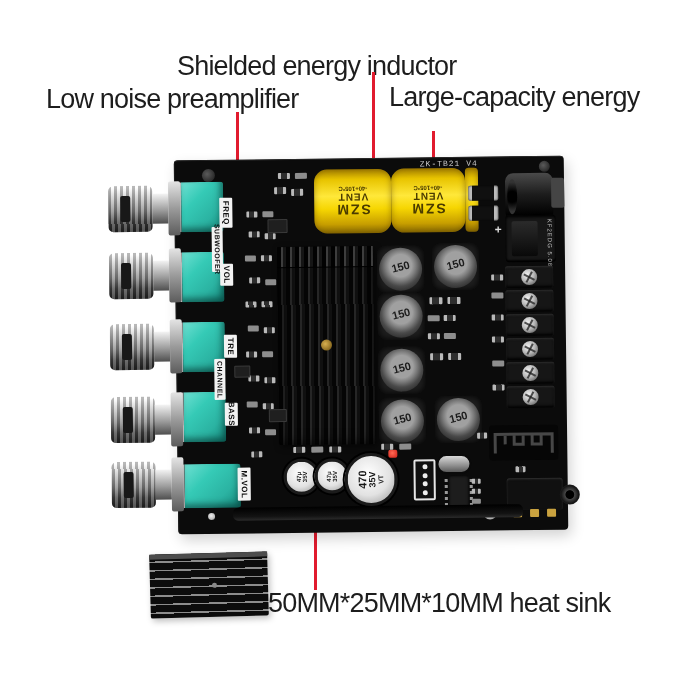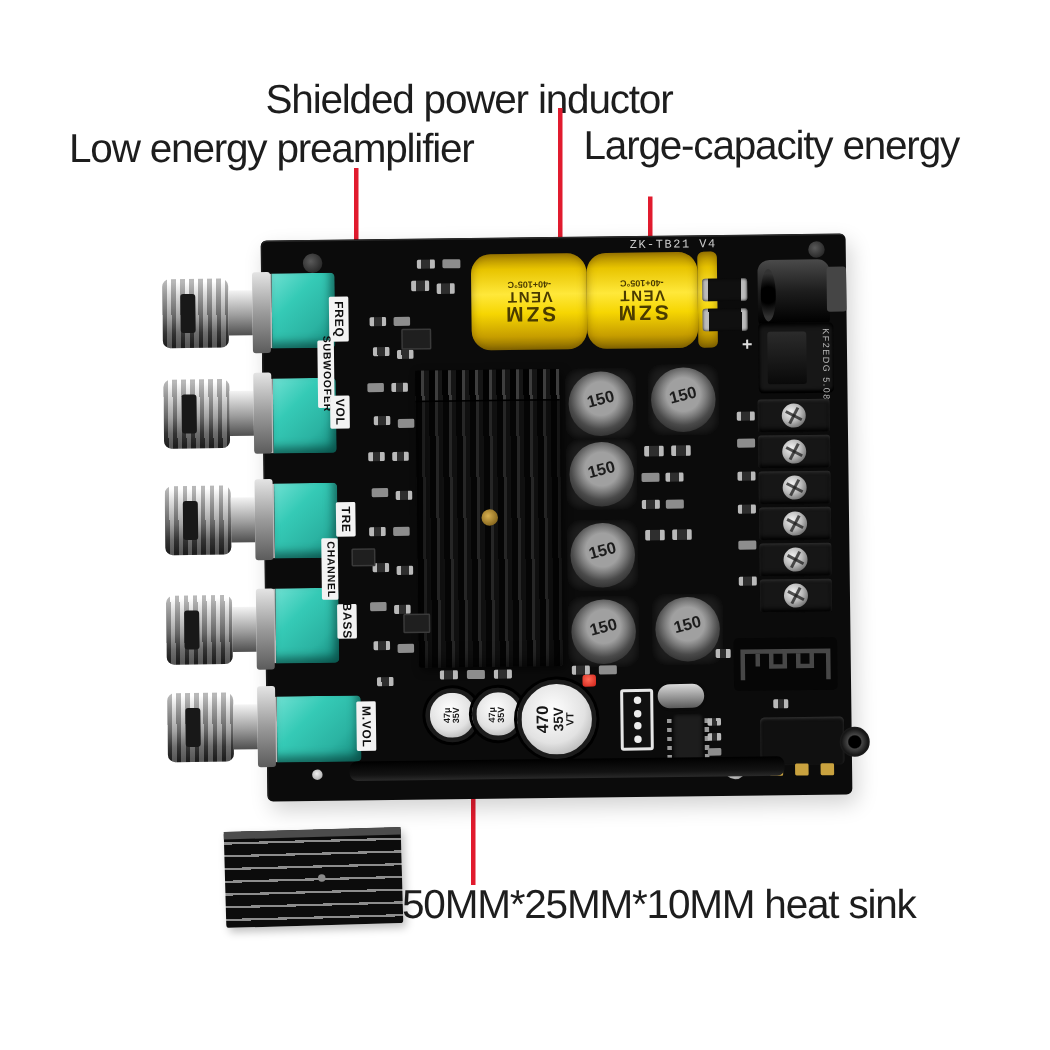--- a/index.html
+++ b/index.html
@@ -140,22 +140,22 @@
         background:repeating-linear-gradient(180deg,#0c0c0c 0 7px,#8d8d8d 7px 8.5px);
         border-radius:2px;box-shadow:2px 3px 6px rgba(0,0,0,.25);}
   .sink::before{content:"";position:absolute;left:0;top:0;width:100%;height:5px;background:#4c4c4c;}
   .sink-dot{position:absolute;left:62px;top:30px;width:5px;height:5px;border-radius:50%;background:#8a8a8a;}
 </style>
 </head>
 <body>
 
 <div class="stage">
 
-  <div class="ann" style="left:177px;top:51px">Shielded power inductor</div>
-  <div class="ann" style="left:46px;top:84px">Low energy preamplifier</div>
+  <div class="ann" style="left:177px;top:51px">Shielded energy inductor</div>
+  <div class="ann" style="left:46px;top:84px">Low noise preamplifier</div>
   <div class="ann" style="left:389px;top:82px">Large-capacity energy</div>
   <div class="ann" style="left:268px;top:588px">50MM*25MM*10MM heat sink</div>
 
   <div class="rline" style="left:236px;top:112px;width:3px;height:340px"></div>
   <div class="rline" style="left:238px;top:246px;width:15px;height:3px"></div>
   <div class="rdot sm" style="left:251px;top:244px"></div>
   <div class="rline" style="left:238px;top:308px;width:15px;height:3px"></div>
   <div class="rdot sm" style="left:251px;top:306px"></div>
   <div class="rline" style="left:238px;top:375px;width:17px;height:3px"></div>
   <div class="rdot sm" style="left:253px;top:373px"></div>

